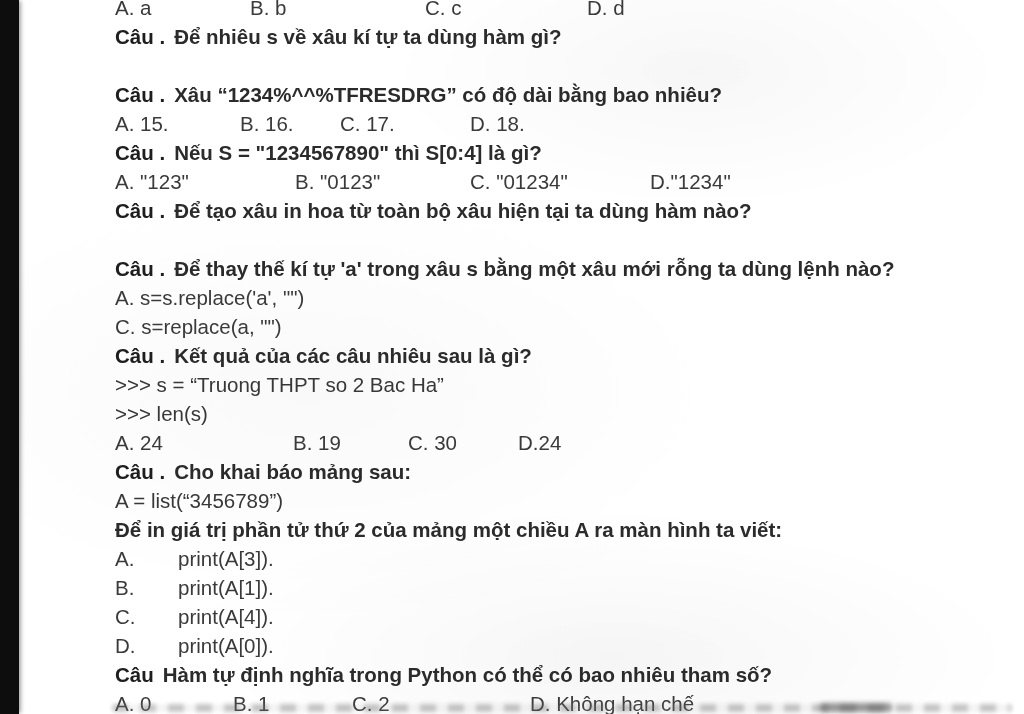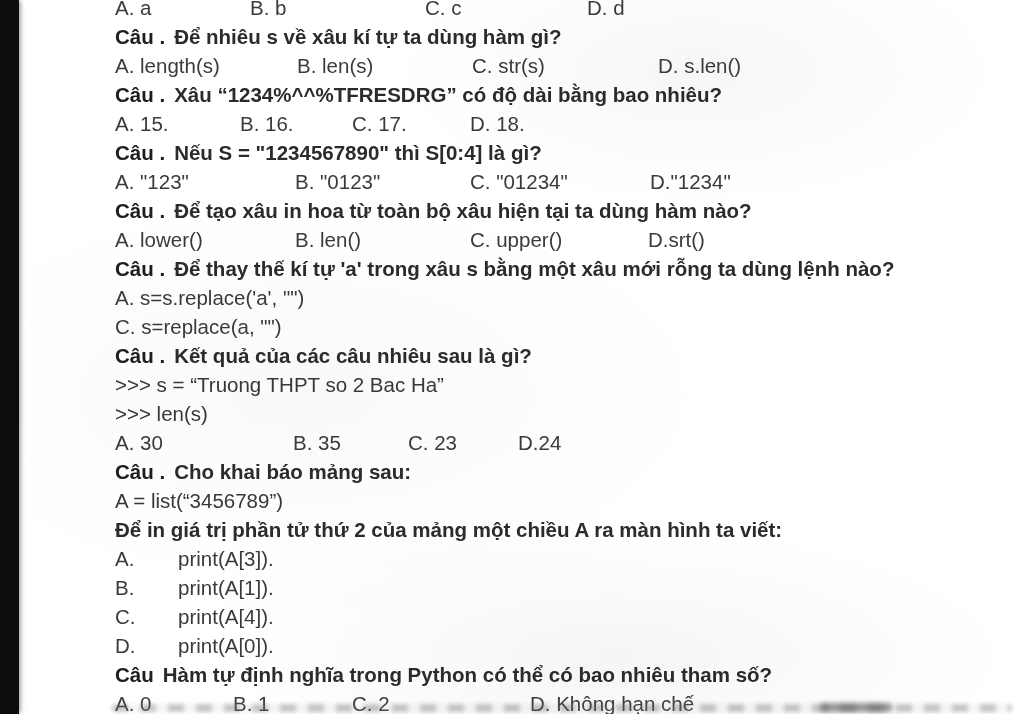--- a/index.html
+++ b/index.html
@@ -54,59 +54,47 @@
     <span class="col" style="left:115px">A. a</span>
     <span class="col" style="left:250px">B. b</span>
     <span class="col" style="left:425px">C. c</span>
     <span class="col" style="left:587px">D. d</span>
   </div>
 
   <div class="line q qwrap" style="top:22px">
     <span class="qp">Câu .</span><span class="qtext">Để nhiêu s về xâu kí tự ta dùng hàm gì?</span>
   </div>
 
-  <div class="line" style="top:51px">
-    <span class="col" style="left:115px">A. length(s)</span>
-    <span class="col" style="left:297px">B. len(s)</span>
-    <span class="col" style="left:472px">C. str(s)</span>
-    <span class="col" style="left:658px">D. s.len()</span>
-  </div>
 
   <div class="line q qwrap" style="top:80px">
     <span class="qp">Câu .</span><span class="qtext">Xâu “1234%^^%TFRESDRG” có độ dài bằng bao nhiêu?</span>
   </div>
 
   <div class="line" style="top:109px">
     <span class="col" style="left:115px">A. 15.</span>
     <span class="col" style="left:240px">B. 16.</span>
-    <span class="col" style="left:352px">C. 17.</span>
+    <span class="col" style="left:340px">C. 17.</span>
     <span class="col" style="left:470px">D. 18.</span>
   </div>
 
   <div class="line q qwrap" style="top:138px">
     <span class="qp">Câu .</span><span class="qtext">Nếu S = "1234567890" thì S[0:4] là gì?</span>
   </div>
 
   <div class="line" style="top:167px">
     <span class="col" style="left:115px">A. "123"</span>
     <span class="col" style="left:295px">B. "0123"</span>
     <span class="col" style="left:470px">C. "01234"</span>
     <span class="col" style="left:650px">D."1234"</span>
   </div>
 
   <div class="line q qwrap" style="top:196px">
     <span class="qp">Câu .</span><span class="qtext">Để tạo xâu in hoa từ toàn bộ xâu hiện tại ta dùng hàm nào?</span>
   </div>
 
-  <div class="line" style="top:225px">
-    <span class="col" style="left:115px">A. lower()</span>
-    <span class="col" style="left:295px">B. len()</span>
-    <span class="col" style="left:470px">C. upper()</span>
-    <span class="col" style="left:648px">D.srt()</span>
-  </div>
 
   <div class="line q qwrap" style="top:254px">
     <span class="qp">Câu .</span><span class="qtext">Để thay thế kí tự 'a' trong xâu s bằng một xâu mới rỗng ta dùng lệnh nào?</span>
   </div>
 
   <div class="line" style="top:283px">
     <span class="col" style="left:115px">A. s=s.replace('a', "")</span>
   </div>
 
   <div class="line" style="top:312px">
@@ -114,23 +102,23 @@
   </div>
 
   <div class="line q qwrap" style="top:341px">
     <span class="qp">Câu .</span><span class="qtext">Kết quả của các câu nhiêu sau là gì?</span>
   </div>
 
   <div class="line code" style="top:370px">&gt;&gt;&gt; s = “Truong THPT so 2 Bac Ha”</div>
   <div class="line code" style="top:399px">&gt;&gt;&gt; len(s)</div>
 
   <div class="line" style="top:428px">
-    <span class="col" style="left:115px">A. 30</span>
-    <span class="col" style="left:293px">B. 35</span>
-    <span class="col" style="left:408px">C. 23</span>
+    <span class="col" style="left:115px">A. 24</span>
+    <span class="col" style="left:293px">B. 19</span>
+    <span class="col" style="left:408px">C. 30</span>
     <span class="col" style="left:518px">D.24</span>
   </div>
 
   <div class="line q qwrap" style="top:457px">
     <span class="qp">Câu .</span><span class="qtext">Cho khai báo mảng sau:</span>
   </div>
 
   <div class="line code" style="top:486px">A = list(“3456789”)</div>
 
   <div class="line cont" style="top:515px">Để in giá trị phần tử thứ 2 của mảng một chiều A ra màn hình ta viết:</div>

